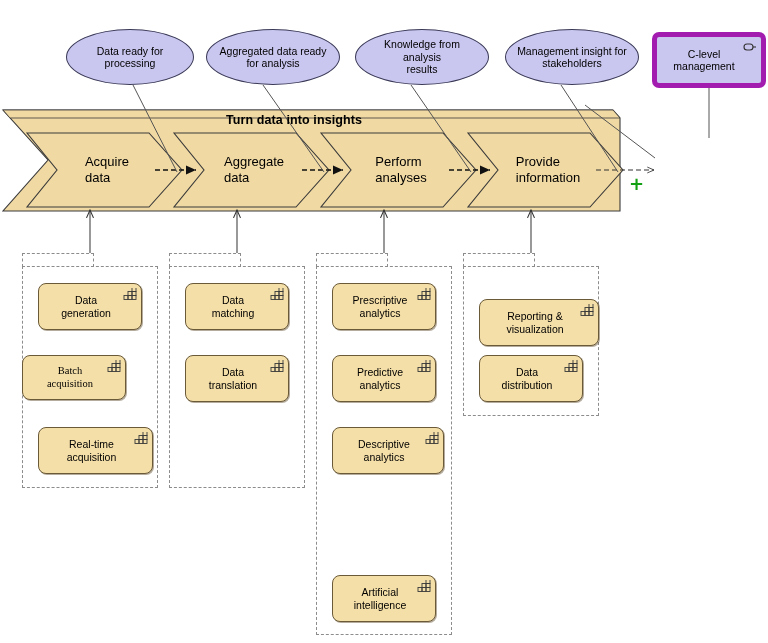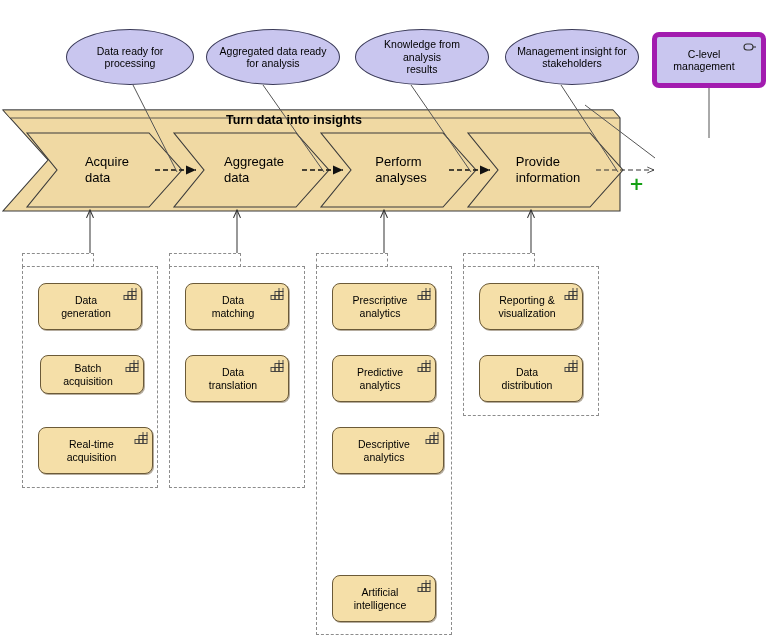--- a/index.html
+++ b/index.html
@@ -205,21 +205,21 @@
       <g fill="none" stroke="#3a3a3a" stroke-width=".9">
         <rect x="1" y="7.5" width="4" height="4"></rect>
           <rect x="5" y="7.5" width="4" height="4"></rect>
           <rect x="9" y="7.5" width="4" height="4"></rect>
         <rect x="5" y="3.5" width="4" height="4"></rect>
           <rect x="9" y="3.5" width="4" height="4"></rect>
         <rect x="9" y="-0.5" width="4" height="4"></rect>
       </g>
     </svg>
   </div>
-  <div class="cap-box" style="left:40px;top:355px;width:104px;height:39px;">
+  <div class="cap-box" style="left:22px;top:355px;width:104px;height:45px;font-family:Liberation Serif, serif;">
     <span class="node-label">Batch
 acquisition</span>
     <svg class="icon" style="right:4px;top:4px;width:14px;height:13px;" viewBox="0 0 14 13">
       <g fill="none" stroke="#3a3a3a" stroke-width=".9">
         <rect x="1" y="7.5" width="4" height="4"></rect>
           <rect x="5" y="7.5" width="4" height="4"></rect>
           <rect x="9" y="7.5" width="4" height="4"></rect>
         <rect x="5" y="3.5" width="4" height="4"></rect>
           <rect x="9" y="3.5" width="4" height="4"></rect>
         <rect x="9" y="-0.5" width="4" height="4"></rect>
@@ -332,21 +332,21 @@
           <rect x="9" y="3.5" width="4" height="4"></rect>
         <rect x="9" y="-0.5" width="4" height="4"></rect>
       </g>
     </svg>
   </div>
 
   <div class="group-box" style="left:463px;top:253px;width:136px;height:163px;">
     <div class="group-tab" style="left:0;top:0;width:72px;height:14px;"></div>
     <div class="group-body" style="left:0;top:13px;width:136px;height:150px;"></div>
   </div>
-  <div class="cap-box" style="left:479px;top:283px;width:104px;height:47px;border-radius:11px;">
+  <div class="cap-box" style="left:479px;top:299px;width:120px;height:47px;">
     <span class="node-label">Reporting &amp;
 visualization</span>
     <svg class="icon" style="right:4px;top:4px;width:14px;height:13px;" viewBox="0 0 14 13">
       <g fill="none" stroke="#3a3a3a" stroke-width=".9">
         <rect x="1" y="7.5" width="4" height="4"></rect>
           <rect x="5" y="7.5" width="4" height="4"></rect>
           <rect x="9" y="7.5" width="4" height="4"></rect>
         <rect x="5" y="3.5" width="4" height="4"></rect>
           <rect x="9" y="3.5" width="4" height="4"></rect>
         <rect x="9" y="-0.5" width="4" height="4"></rect>

